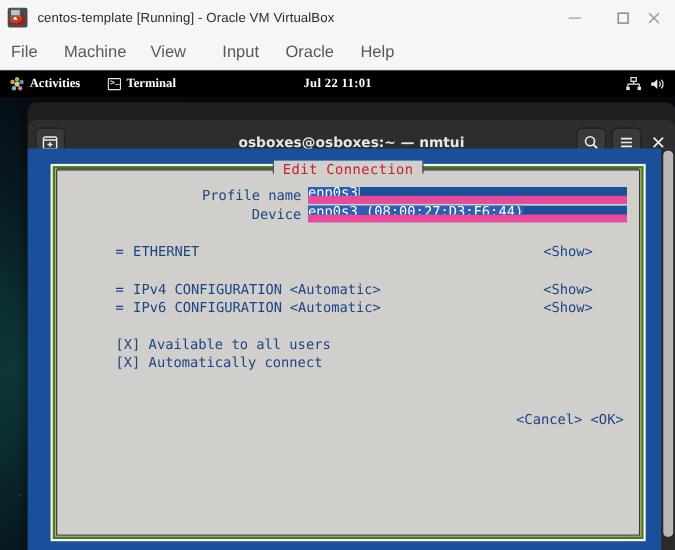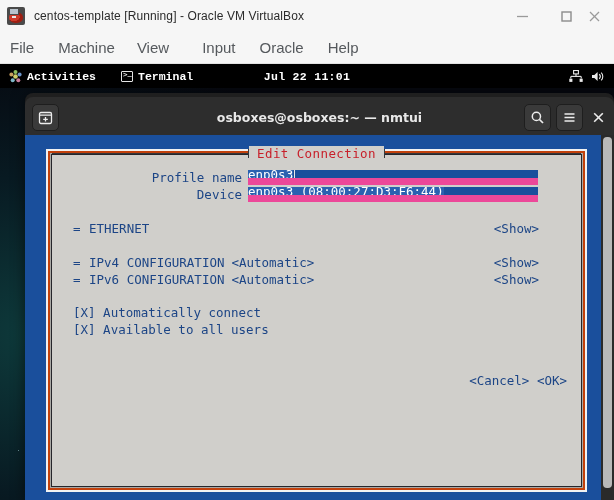--- a/index.html
+++ b/index.html
@@ -70,21 +70,21 @@
     position:absolute; left:0; top:64px; width:614px; height:436px;
     overflow:hidden;
     background:#0b0c16;
   }
 
   
   #gnome-topbar{
     position:absolute; left:0; top:0; width:614px; height:24px;
     background:#000; z-index:40;
     display:flex; align-items:center;
-    font-family:Liberation Mono, monospace;
+    font-family:Liberation Serif, serif;
     font-size:11.5px; color:#ffffff; font-weight:bold;
   }
   #activities{
     display:flex; align-items:center; gap:5px; margin-left:9px;
   }
   #activities-label{ font-size:11.5px; }
   #gnome-app{
     display:flex; align-items:center; gap:5px; margin-left:25px;
   }
   #term-ico{
@@ -132,21 +132,21 @@
   
   #terminal-window{
     position:absolute; left:25px; top:29px; width:589px; height:407px;
     background:#1f1f1f;
     border-radius:8px 8px 0 0;
     overflow:hidden;
     box-shadow:0 2px 14px rgba(0,0,0,.55);
     z-index:20;
   }
   #term-headerbar{
-    position:absolute; left:0; top:4px; width:589px; height:42px;
+    position:absolute; left:0; top:16px; width:589px; height:42px;
     background:#2d2d2d;
     border-radius:8px 8px 0 0;
     border-bottom:1px solid #1b1b1b;
     display:flex; align-items:center;
   }
   #term-title{
     position:absolute; left:0; width:589px; text-align:center;
     font-size:12.5px; color:#e8e8e8; font-weight:bold;
     font-family:"DejaVu Sans", sans-serif;
     pointer-events:none;
@@ -180,21 +180,21 @@
     background:#2a2a2a;
   }
   #term-scrollthumb{
     position:absolute; left:2px; top:2px; width:9px; height:351px;
     background:#b9b9b9; border-radius:4px;
   }
 
   
   #nmtui-dialog{
     position:absolute; left:21px; top:14px; width:541px; height:343px;
-    background:#c2410c;
+    background:#4d7c0f;
     border:2px solid #f2f2f2;
     box-shadow:0 0 0 0 transparent;
   }
   #nmtui-inner{
     position:absolute; left:3px; top:3px; right:3px; bottom:3px;
     background:#d0cfcb;
     border:1px solid #25262b;
     outline:1px solid #a9a8a4;
   }
 
@@ -211,20 +211,21 @@
     padding:0 8px; letter-spacing:.4px;
     background:#d0cfcb;
     white-space:nowrap;
   }
 
   #nmtui-body{
     position:absolute; left:0; top:14px; width:100%;
     font-family:"DejaVu Sans Mono", "Liberation Mono", monospace;
     font-size:12.5px;
     color:#1c4586;
+    padding-left:32px;
   }
 
   
   .field-row{
     display:flex; align-items:center;
     height:17px; margin-bottom:0;
   }
   .field-label{
     width:196px; text-align:right;
     color:#1c4586; font-size:12.5px;
@@ -444,22 +445,22 @@
                 <div class="sect-row">
                   <span class="sect-marker">=</span>
                   <span class="sect-label">IPv6 CONFIGURATION</span>
                   <span class="sect-label" style="padding-left:7px;">&lt;Automatic&gt;</span>
                   <span class="sect-show">&lt;Show&gt;</span>
                 </div>
               </div>
 
               <div class="spacer"></div>
 
+              <div class="chk-row">[X] Available to all users</div>
               <div class="chk-row">[X] Automatically connect</div>
-              <div class="chk-row">[X] Available to all users</div>
 
               <div class="spacer"></div>
               <div class="spacer"></div>
 
               <div style="position:relative;height:17px;margin-left:29px;">
                 <span id="nmtui-actions">&lt;Cancel&gt; &lt;OK&gt;</span>
               </div>
 
             </div>
           </div>

